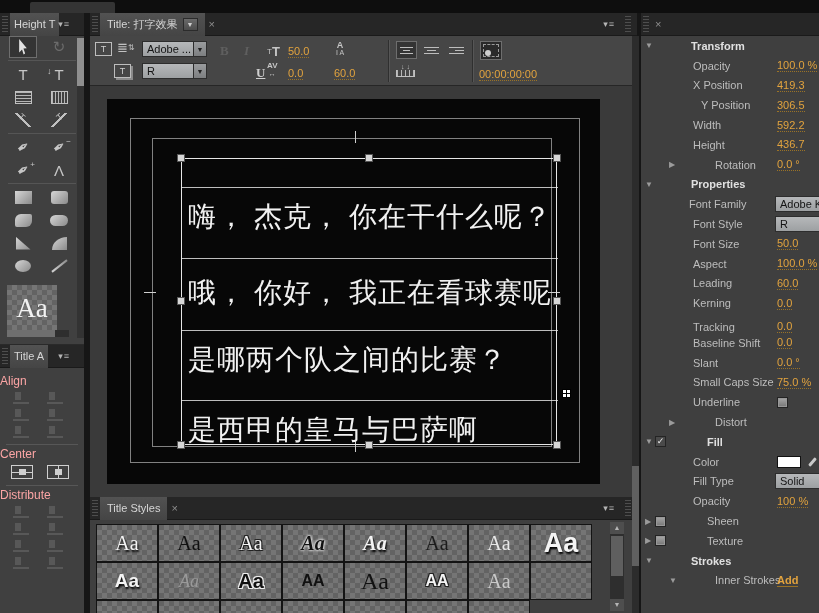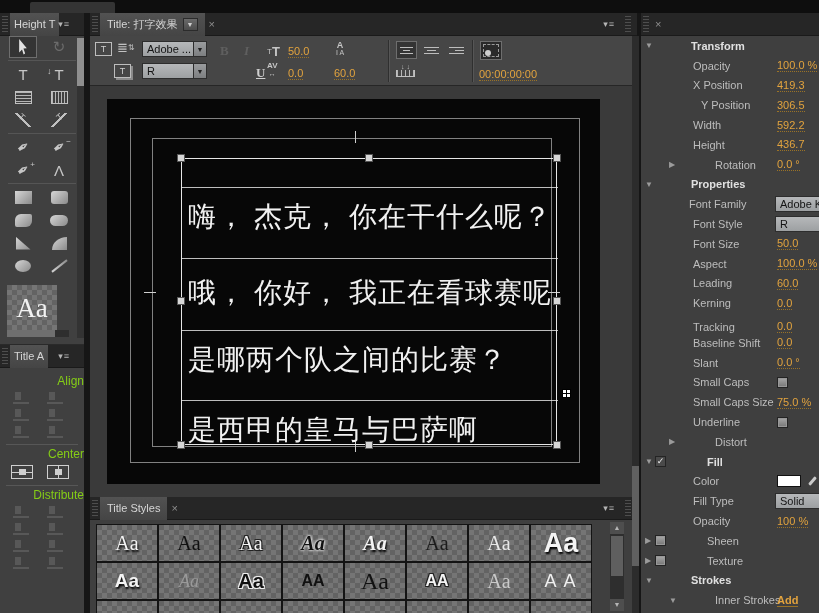--- a/index.html
+++ b/index.html
@@ -68,21 +68,21 @@
   .sh-ellipse { width:16px; height:12px; border-radius:50%; }
   .sh-line { width:19px; height:2px; transform:rotate(-38deg); }
   #style-preview { width:50px; height:47px; margin:8px 0 0 7px; display:flex; align-items:center;
     justify-content:center; }
   #style-preview span { font-family:"Liberation Serif",serif; font-size:27px; color:#f2f2f2; }
   #tools-hscroll { position:absolute; left:7px; top:294px; width:62px; height:7px; background:#2e2e2e; }
   #tools-hscroll .thumb { width:48px; height:7px; background:#6f6f6f; }
   #tools-vscroll { position:absolute; right:0; top:2px; width:7px; height:300px; background:#333; }
   #tools-vscroll .thumb { width:7px; height:48px; background:#8f8f8f; }
   #actions-body { position:relative; height:253px; color:#d9d9d9; }
-  .act-label { text-align:right; font-size:12px; color:#84cc16; }
+  .act-label { text-align:left; font-size:12px; color:#fca5a5; }
   .agrid { display:grid; grid-template-columns:24px 24px; justify-content:center; gap:5px 10px; margin-top:4px; }
   .mico { width:17px; height:12px; position:relative; color:#585858; }
   .mico .bar { position:absolute; left:0; bottom:0; width:16px; height:2px; background:currentColor; }
   .mico .blk { position:absolute; left:2px; top:0; width:6px; height:8px; background:currentColor; }
   .cico { width:22px; height:14px; border:1px solid #cfcfcf; position:relative; }
   .cico::before { content:""; position:absolute; left:7px; top:3px; width:7px; height:6px; background:#cfcfcf; }
   .cico::after { content:""; position:absolute; left:0; top:6px; width:20px; height:1px; background:#cfcfcf; }
   .cico.v::after { width:1px; height:12px; left:10px; top:0; }
   .sep-line { height:1px; background:#333; border-bottom:1px solid #575757; margin:6px 6px 2px; }
 
@@ -530,23 +530,20 @@
             </div>
             <div class="sw checker">
               <span class="sw-serif sw-black sw-lg">Aa</span>
             </div>
             <div class="sw checker">
               <span class="sw-caps sw-white sw-outline">AA</span>
             </div>
             <div class="sw checker">
               <span class="sw-serif sw-gray2">Aa</span>
             </div>
-            <div class="sw checker">
-              <span class="sw-thincaps">A A</span>
-            </div>
             <div class="sw checker"></div>
             <div class="sw checker"></div>
             <div class="sw checker"></div>
             <div class="sw checker"></div>
             <div class="sw checker"></div>
             <div class="sw checker"></div>
             <div class="sw checker"></div>
             <div class="sw checker"></div>
           </div>
         <div id="styles-scroll">
@@ -629,24 +626,20 @@
           <span class="plabel">Tracking</span>
           <span class="hot pval">0.0</span>
         </div>
         <div class="prow" style="padding-left: 16px;">
           <span class="plabel">Baseline Shift</span>
           <span class="hot pval">0.0</span>
         </div>
         <div class="prow" style="padding-left: 16px;">
           <span class="plabel">Slant</span>
           <span class="hot pval">0.0 °</span>
-        </div>
-        <div class="prow" style="padding-left: 16px;">
-          <span class="plabel">Small Caps</span>
-          <span class="cb pval"></span>
         </div>
         <div class="prow" style="padding-left: 16px;">
           <span class="plabel">Small Caps Size</span>
           <span class="hot pval">75.0 %</span>
         </div>
         <div class="prow" style="padding-left: 16px;">
           <span class="plabel">Underline</span>
           <span class="cb pval"></span>
         </div>
         <div class="prow" style="padding-left: 28px;">

